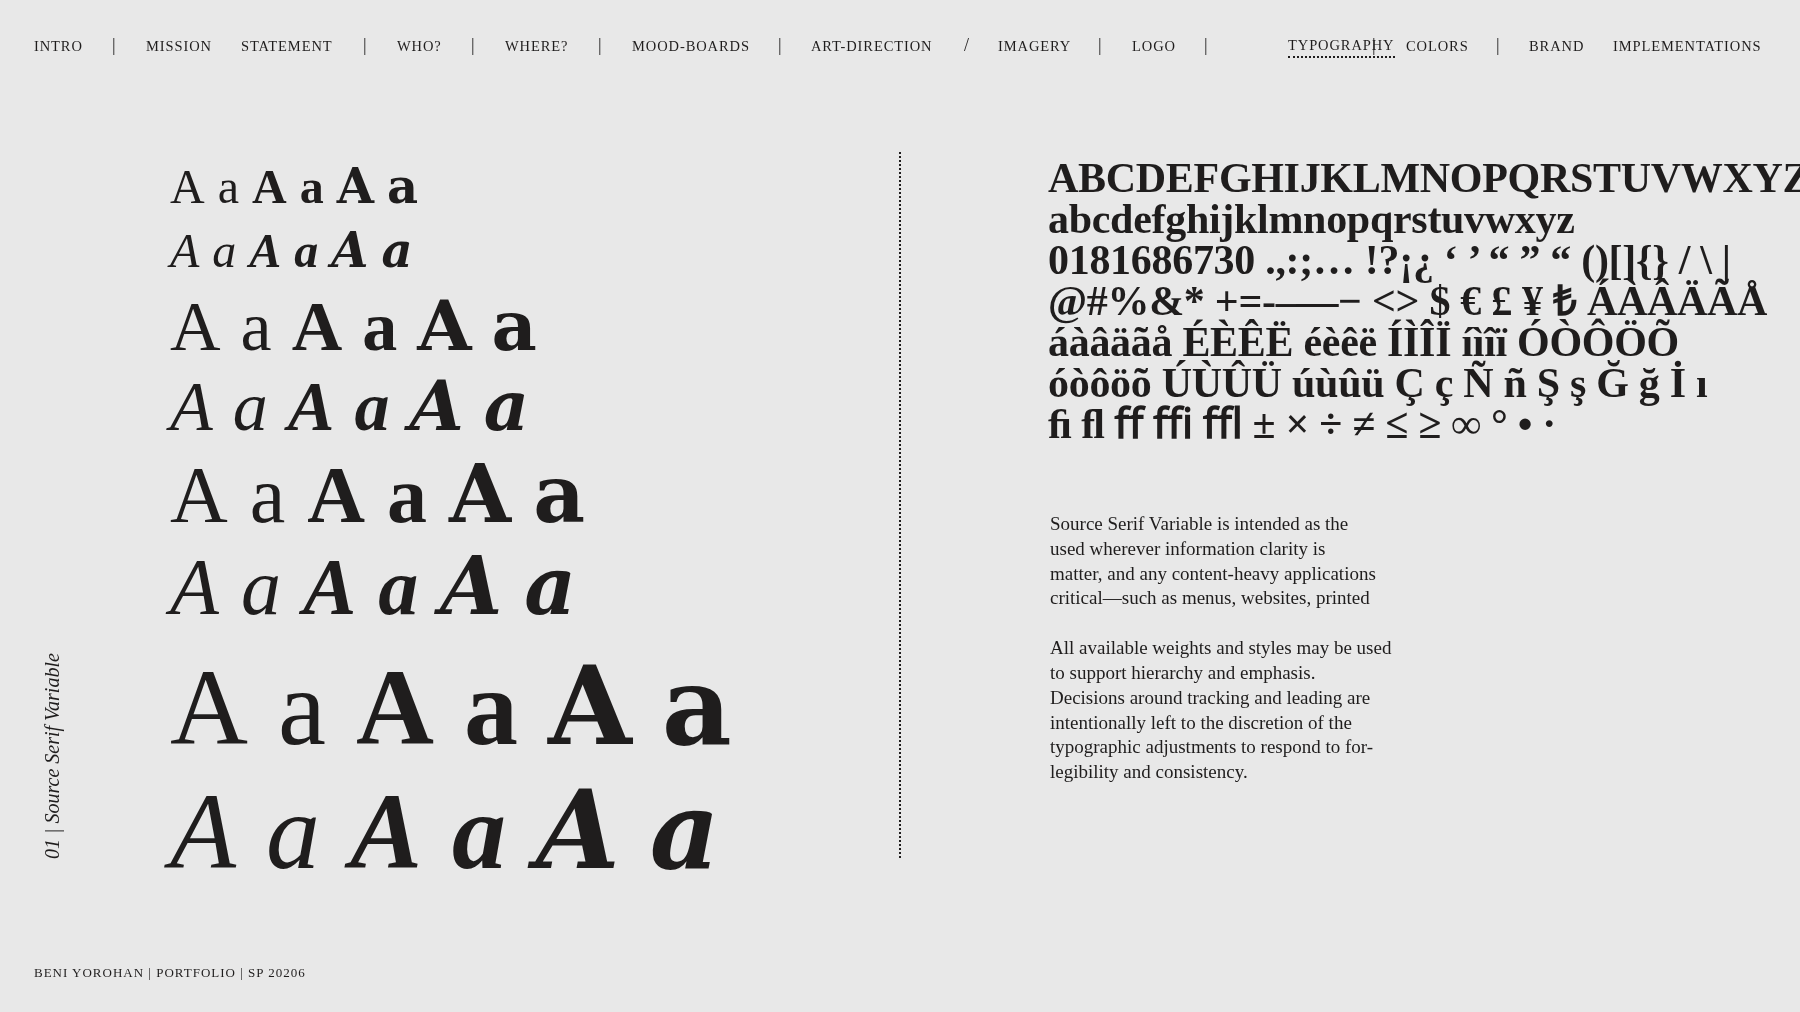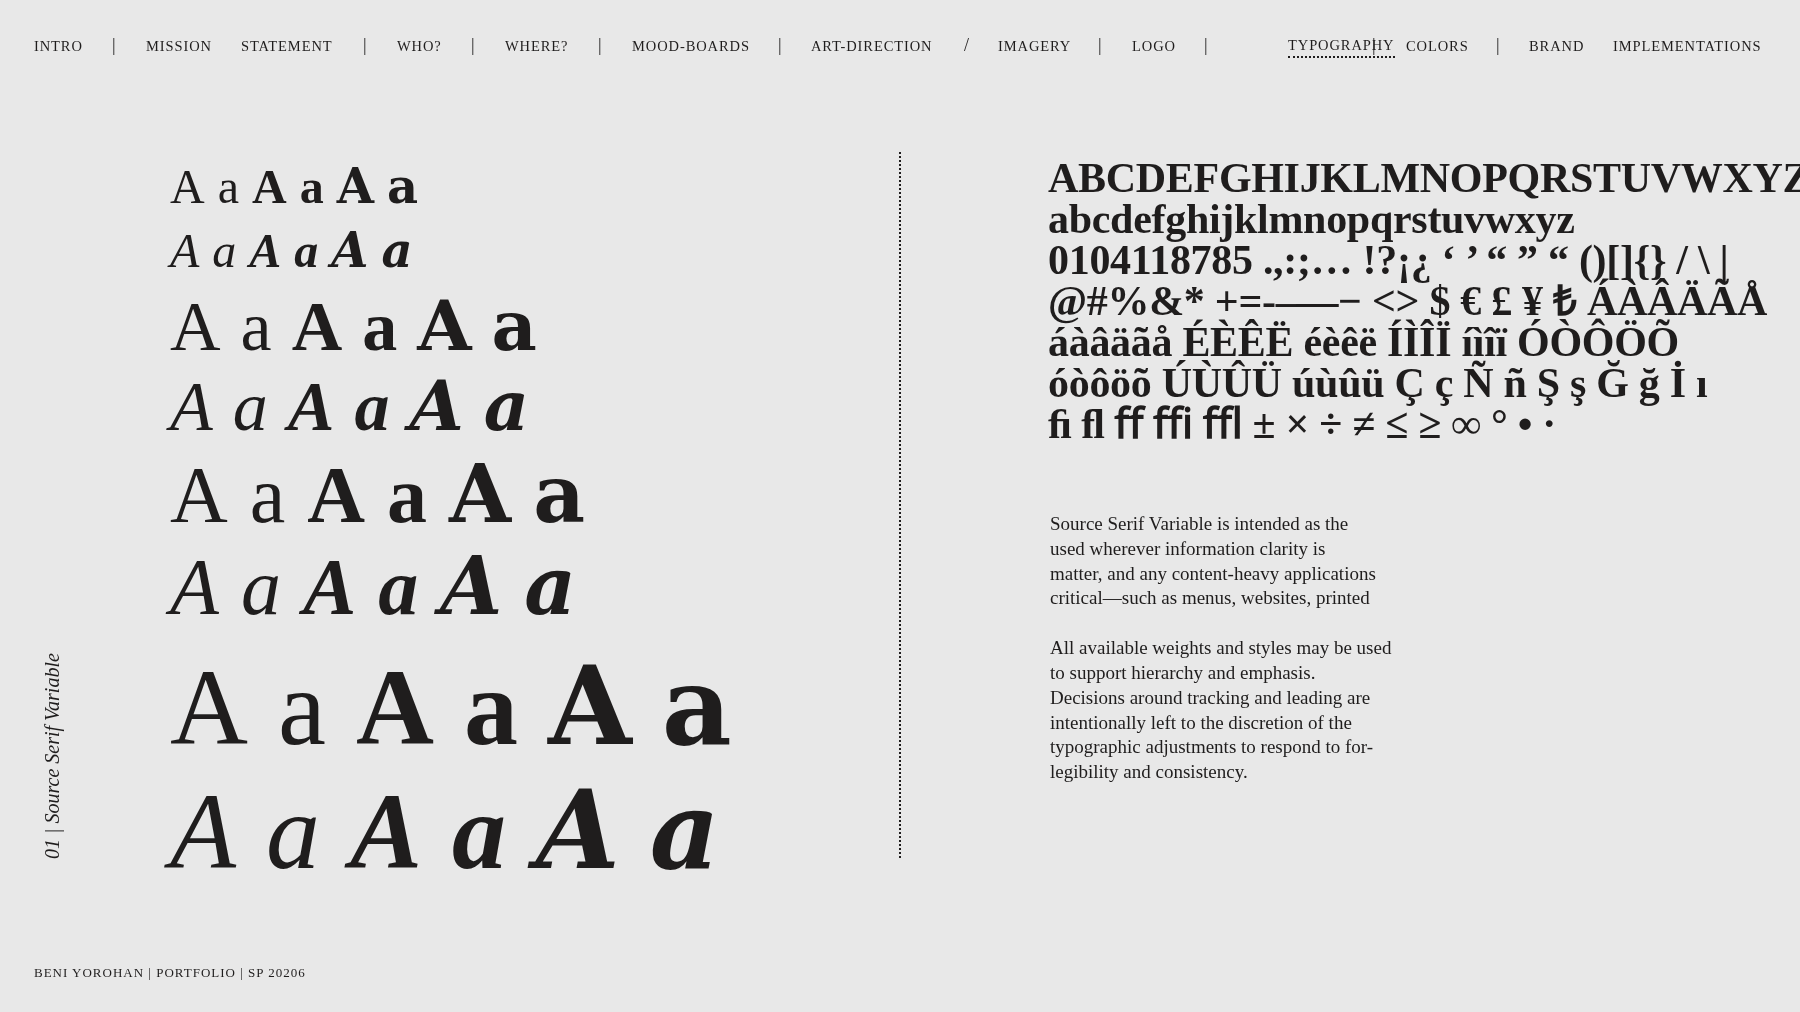--- a/index.html
+++ b/index.html
@@ -167,21 +167,21 @@
     <div class="spec-row" style="top: 396px; font-size: 80px;"><span class="glyph w-light it" style="margin-right: 22px;">A</span><span class="glyph w-light it" style="margin-right: 22px;">a</span><span class="glyph w-semi it" style="margin-right: 22px;">A</span><span class="glyph w-semi it" style="margin-right: 22px;">a</span><span class="glyph w-black it" style="margin-right: 22px;">A</span><span class="glyph w-black it" style="margin-right: 22px;">a</span></div>
     <div class="spec-row" style="top: 502px; font-size: 108px;"><span class="glyph w-light" style="margin-right: 30px;">A</span><span class="glyph w-light" style="margin-right: 30px;">a</span><span class="glyph w-semi" style="margin-right: 30px;">A</span><span class="glyph w-semi" style="margin-right: 30px;">a</span><span class="glyph w-black" style="margin-right: 30px;">A</span><span class="glyph w-black" style="margin-right: 30px;">a</span></div>
     <div class="spec-row" style="top: 626px; font-size: 108px;"><span class="glyph w-light it" style="margin-right: 30px;">A</span><span class="glyph w-light it" style="margin-right: 30px;">a</span><span class="glyph w-semi it" style="margin-right: 30px;">A</span><span class="glyph w-semi it" style="margin-right: 30px;">a</span><span class="glyph w-black it" style="margin-right: 30px;">A</span><span class="glyph w-black it" style="margin-right: 30px;">a</span></div>
   </div>
 
 <div class="divider"></div>
 
 <div class="glyphset">
   <div class="glyph-line">ABCDEFGHIJKLMNOPQRSTUVWXYZ</div>
   <div class="glyph-line">abcdefghijklmnopqrstuvwxyz</div>
-  <div class="glyph-line">0104118785 .,:;… !?¡¿ ‘ ’ “ ” “ ()[]{} / \ |</div>
+  <div class="glyph-line">0181686730 .,:;… !?¡¿ ‘ ’ “ ” “ ()[]{} / \ |</div>
   <div class="glyph-line">@#%&amp;* +=-–—− &lt;&gt; $ € £ ¥ ₺ ÁÀÂÄÃÅ</div>
   <div class="glyph-line">áàâäãå ÉÈÊË éèêë ÍÌÎÏ íìîï ÓÒÔÖÕ</div>
   <div class="glyph-line">óòôöõ ÚÙÛÜ úùûü Ç ç Ñ ñ Ş ş Ğ ğ İ ı</div>
   <div class="glyph-line">ﬁ ﬂ ﬀ ﬃ ﬄ ± × ÷ ≠ ≤ ≥ ∞ ° • ·</div>
 </div>
 
 <div class="desc">
   <p>
     <span class="line">Source Serif Variable is intended as the</span>
     <span class="line">used wherever information clarity is</span>

